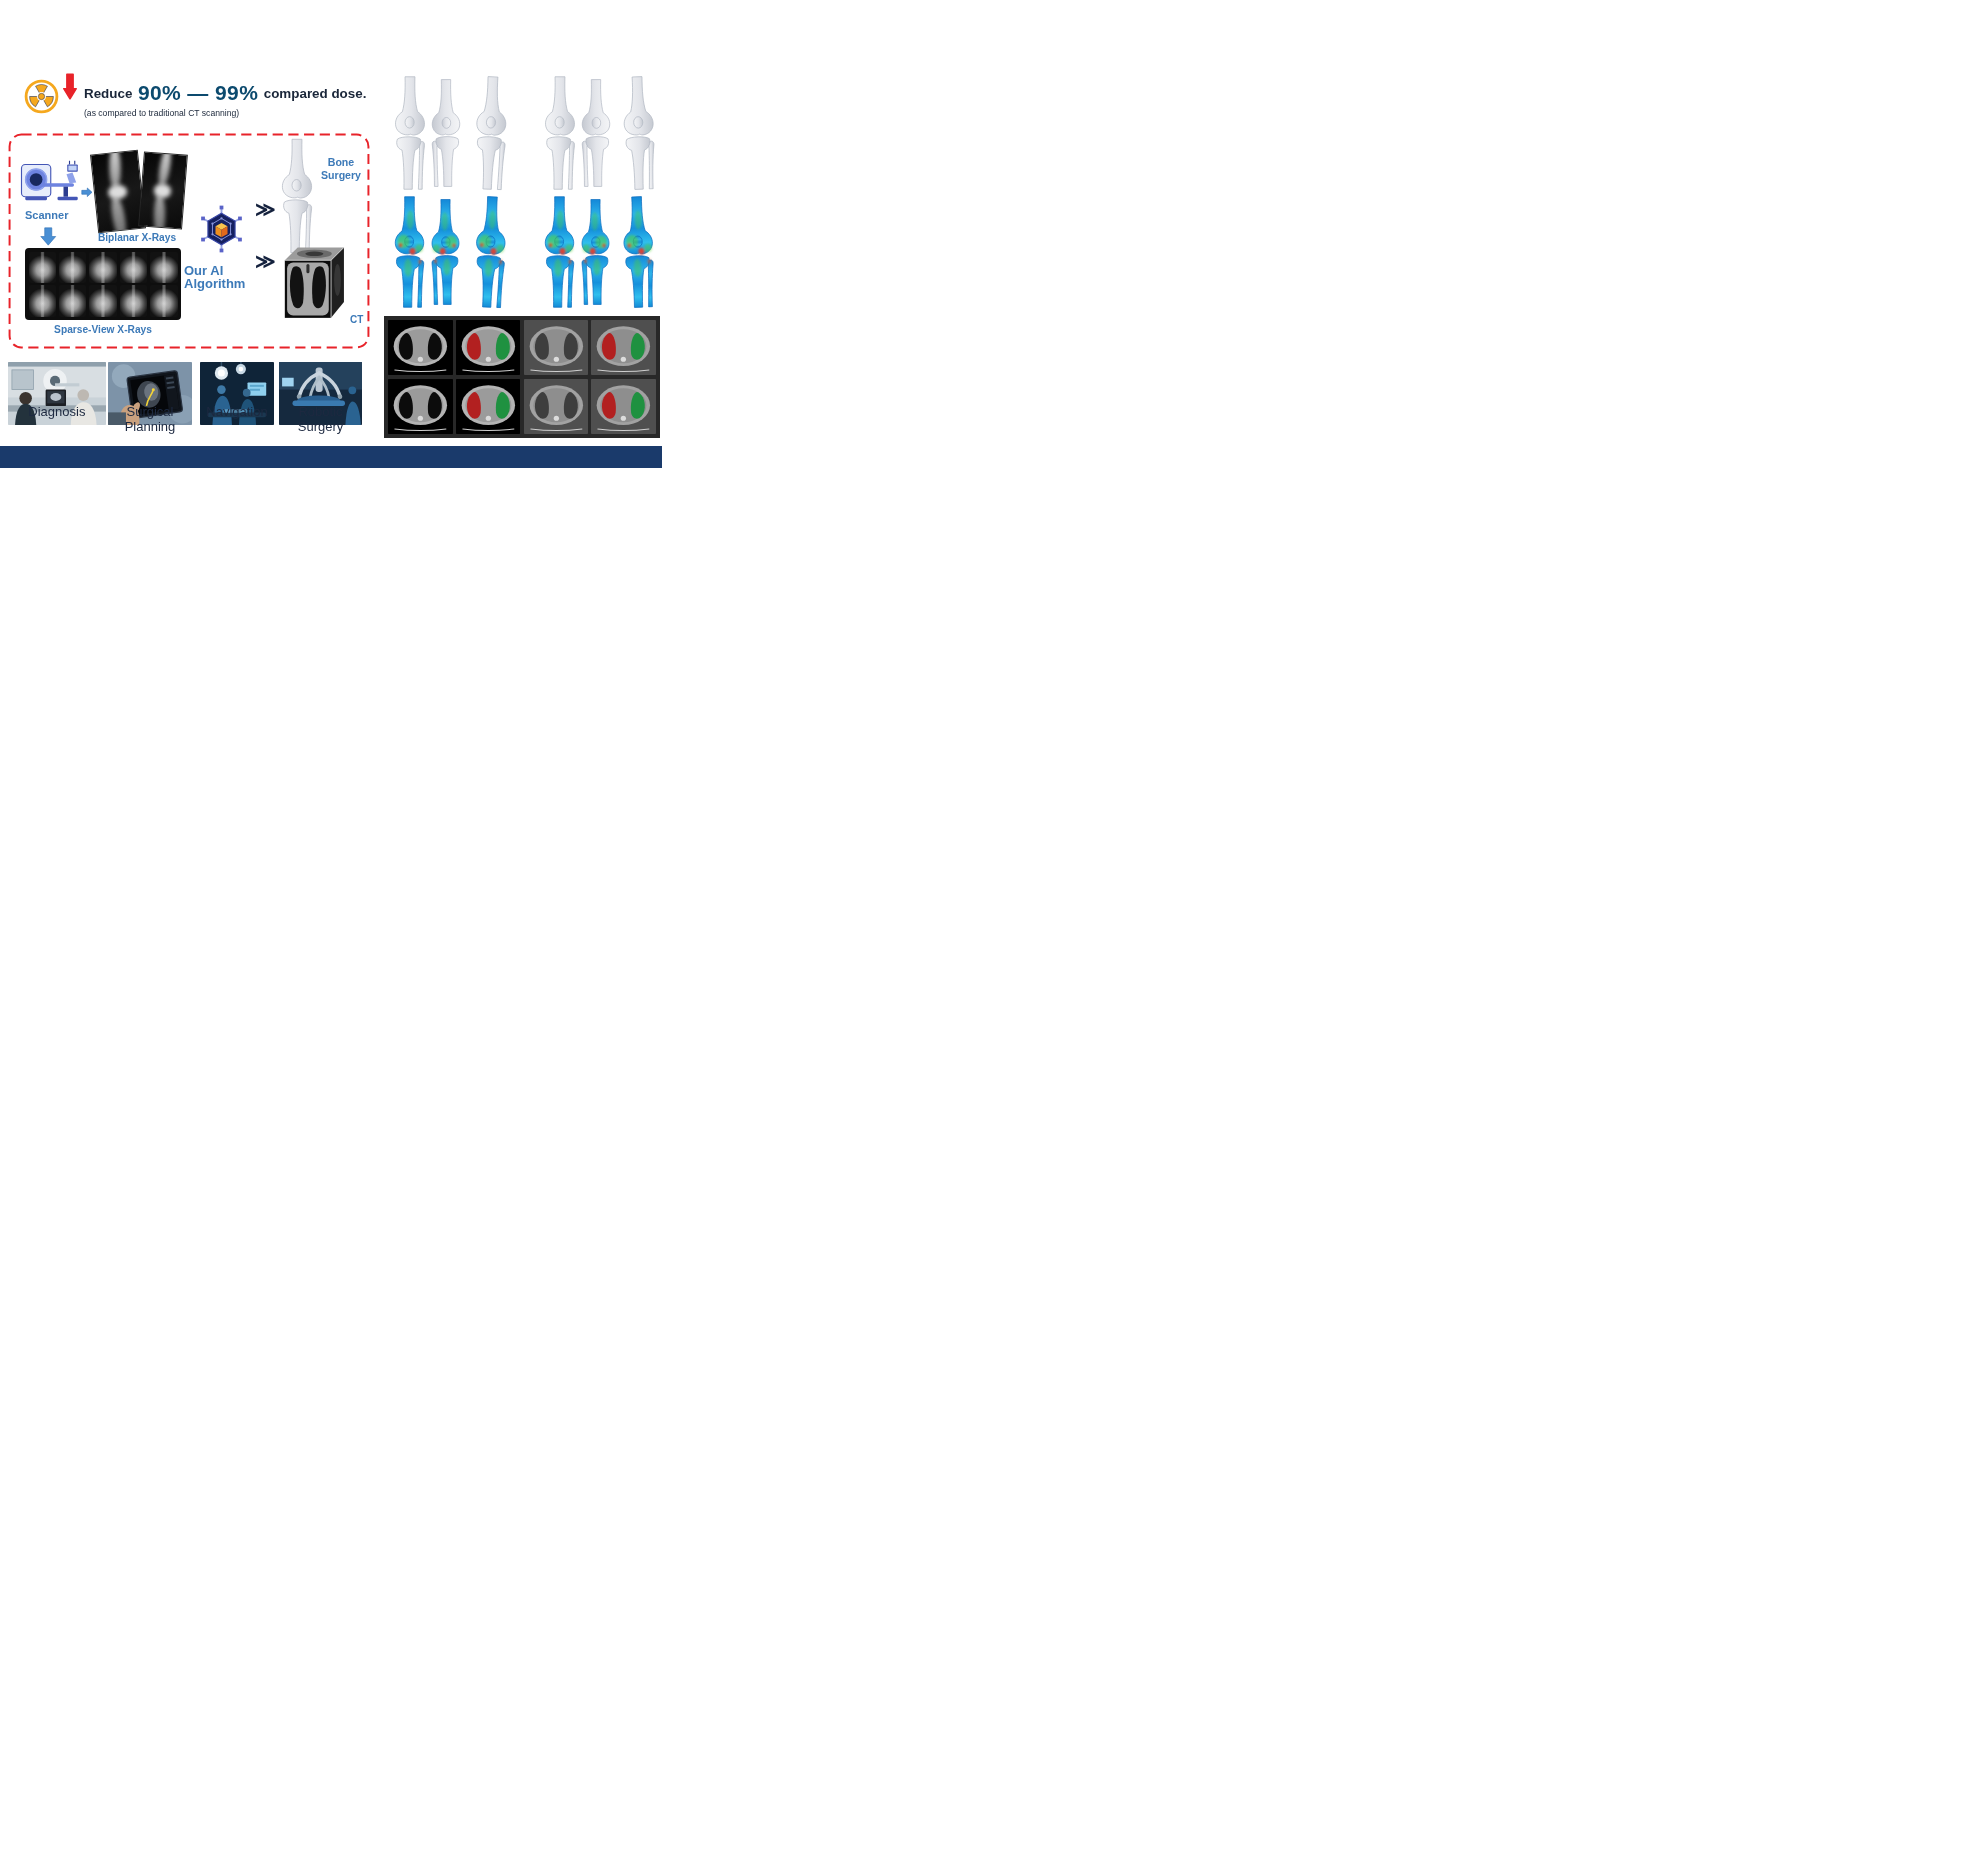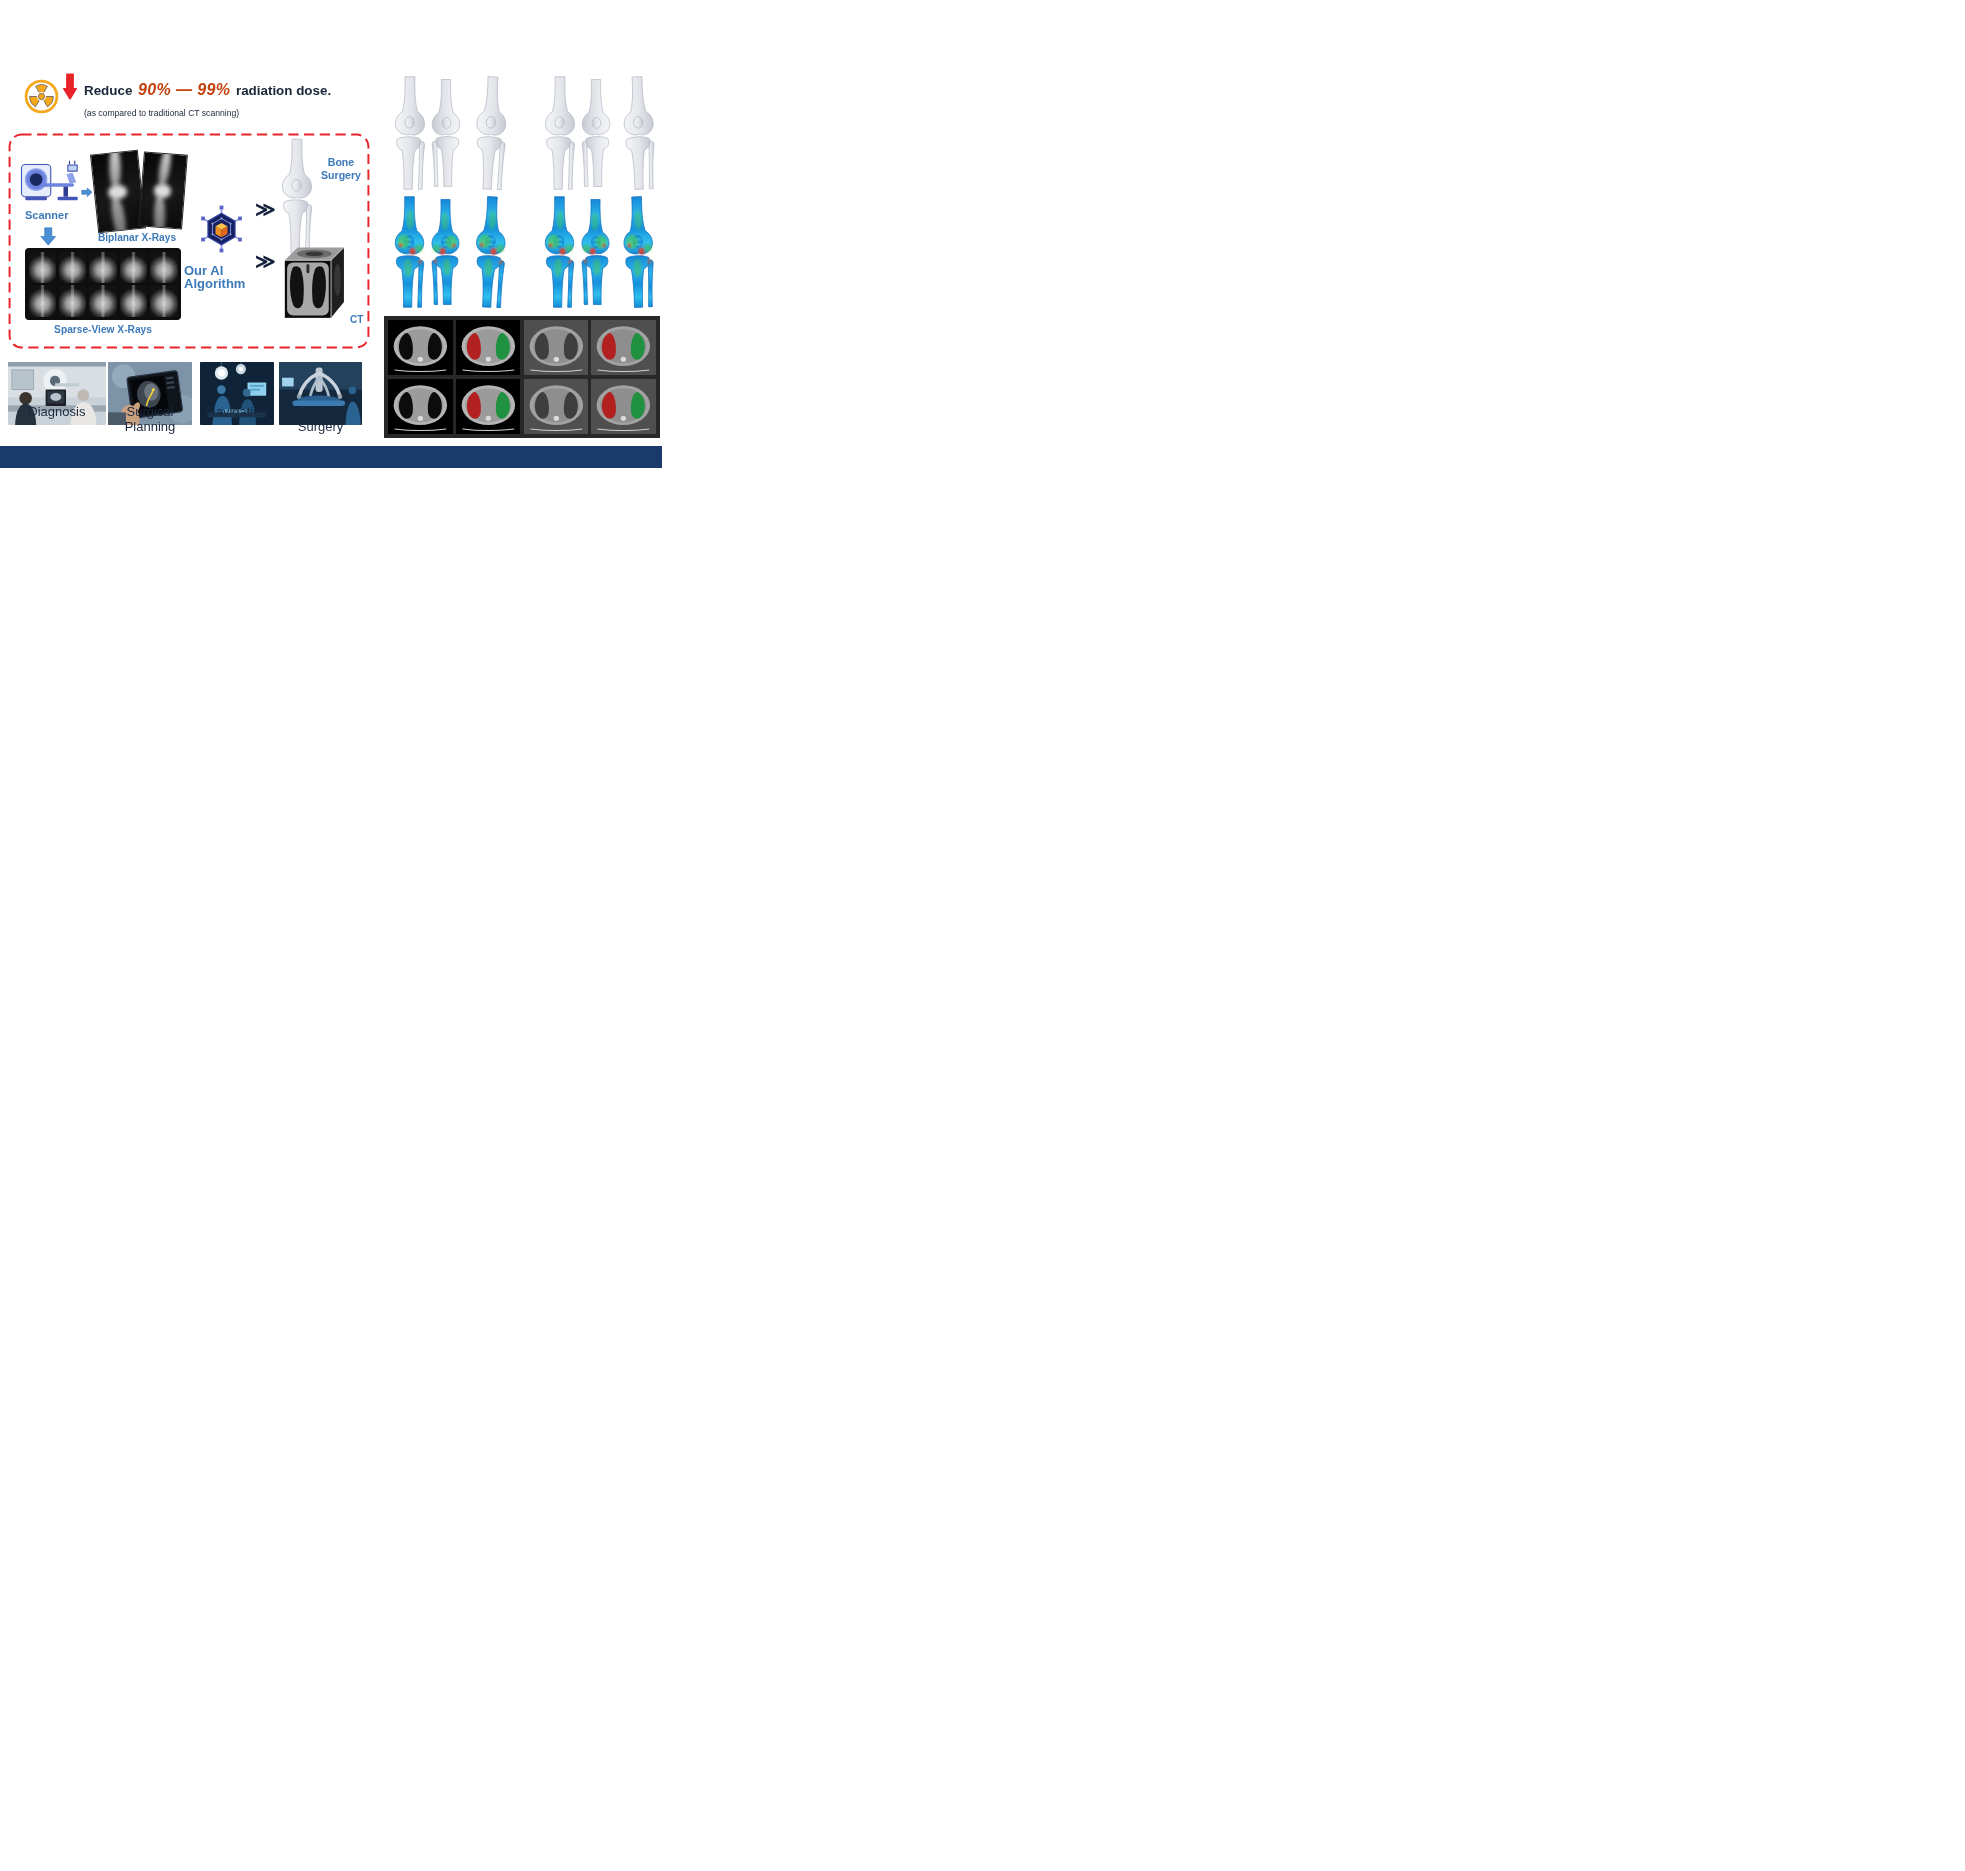--- a/index.html
+++ b/index.html
@@ -13,21 +13,21 @@
   .footer{top:446px;height:22.4px;}
   .logo{position:absolute;left:17.3px;top:9.4px;width:22px;height:43px;}
   .uni-name{position:absolute;left:43px;top:12.6px;color:#ffffff;font-size:10.6px;
             font-weight:500;letter-spacing:0.2px;line-height:13.8px;}
 
   
   .rad-icon{position:absolute;left:23.6px;top:79px;width:35px;height:35px;}
   .red-arrow{position:absolute;left:63px;top:73px;width:14px;height:27.5px;}
   .headline{position:absolute;left:84px;top:81px;display:flex;align-items:center;gap:5.5px;}
   .headline .h-reg{font-size:13.4px;font-weight:700;color:#1a2639;}
-  .headline .h-red{font-size:16px;font-weight:700;color:#c2410c;letter-spacing:0.4px;font-style:italic;}
+  .headline .h-red{font-size:21px;font-weight:700;color:#0c4a6e;letter-spacing:0.4px;}
   .subnote{position:absolute;left:84px;top:108px;font-size:8.6px;color:#1a2639;}
 
   
   .dashedbox{position:absolute;left:7.9px;top:133px;width:362px;height:216px;}
 
   .blabel{position:absolute;color:#3d7ab8;font-weight:700;}
   .prel{white-space:pre-line;}
 
   .scanner{position:absolute;left:20.4px;top:159px;width:60px;height:44px;}
   .lbl-scanner{left:25px;top:209px;font-size:11px;}
@@ -150,21 +150,21 @@
     </g>
     <circle cx="50" cy="50" r="13" fill="#ffffff"></circle>
     <circle cx="50" cy="50" r="9" fill="#f5a81e" stroke="#1d2b50" stroke-width="1.5"></circle>
   </svg>
   <svg class="red-arrow" viewBox="0 0 36 70">
     <polygon points="10,3 26,3 26,40 34,40 18,66 2,40 10,40" fill="#e8232a" stroke="#e8232a" stroke-width="4" stroke-linejoin="round"></polygon>
   </svg>
   <div class="headline">
     <span class="h-reg">Reduce</span>
     <span class="h-red">90% — 99%</span>
-    <span class="h-reg">radiation dose.</span>
+    <span class="h-reg">compared dose.</span>
   </div>
   <div class="subnote">(as compared to traditional CT scanning)</div>
 
   <svg class="dashedbox" viewBox="0 0 922 550">
     <rect x="4" y="4" width="914" height="542" rx="30" fill="none" stroke="#e8232a" stroke-width="5" stroke-dasharray="26 14"></rect>
   </svg>
 
   <svg class="scanner" viewBox="0 0 160 112">
     <line x1="132" y1="2" x2="132" y2="12" stroke="#2c3c8f" stroke-width="3"></line>
     <line x1="146" y1="2" x2="146" y2="12" stroke="#2c3c8f" stroke-width="3"></line>

